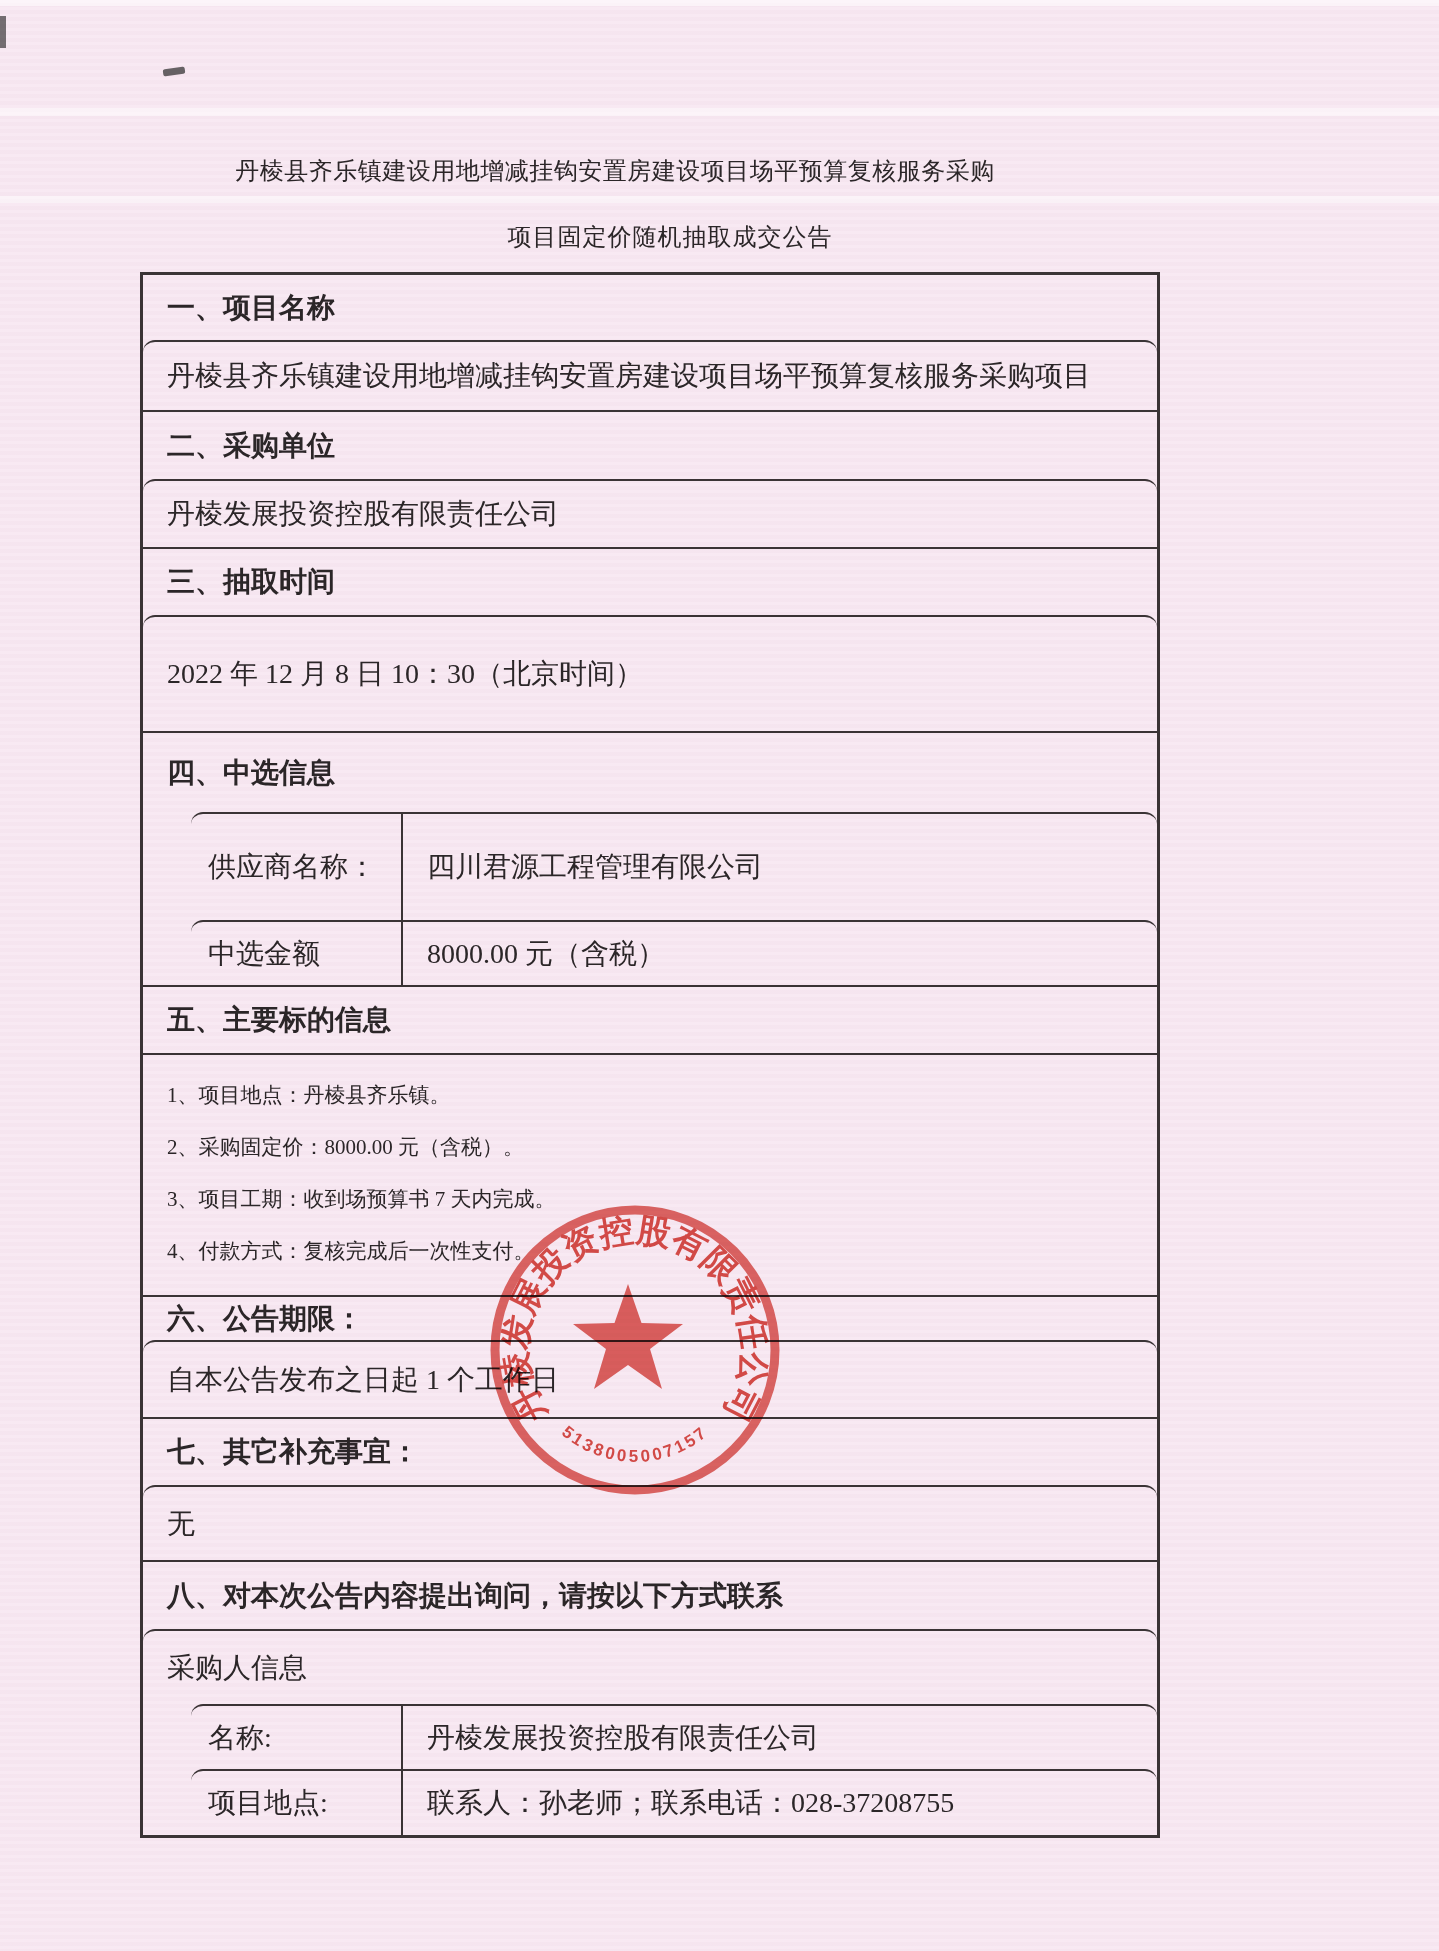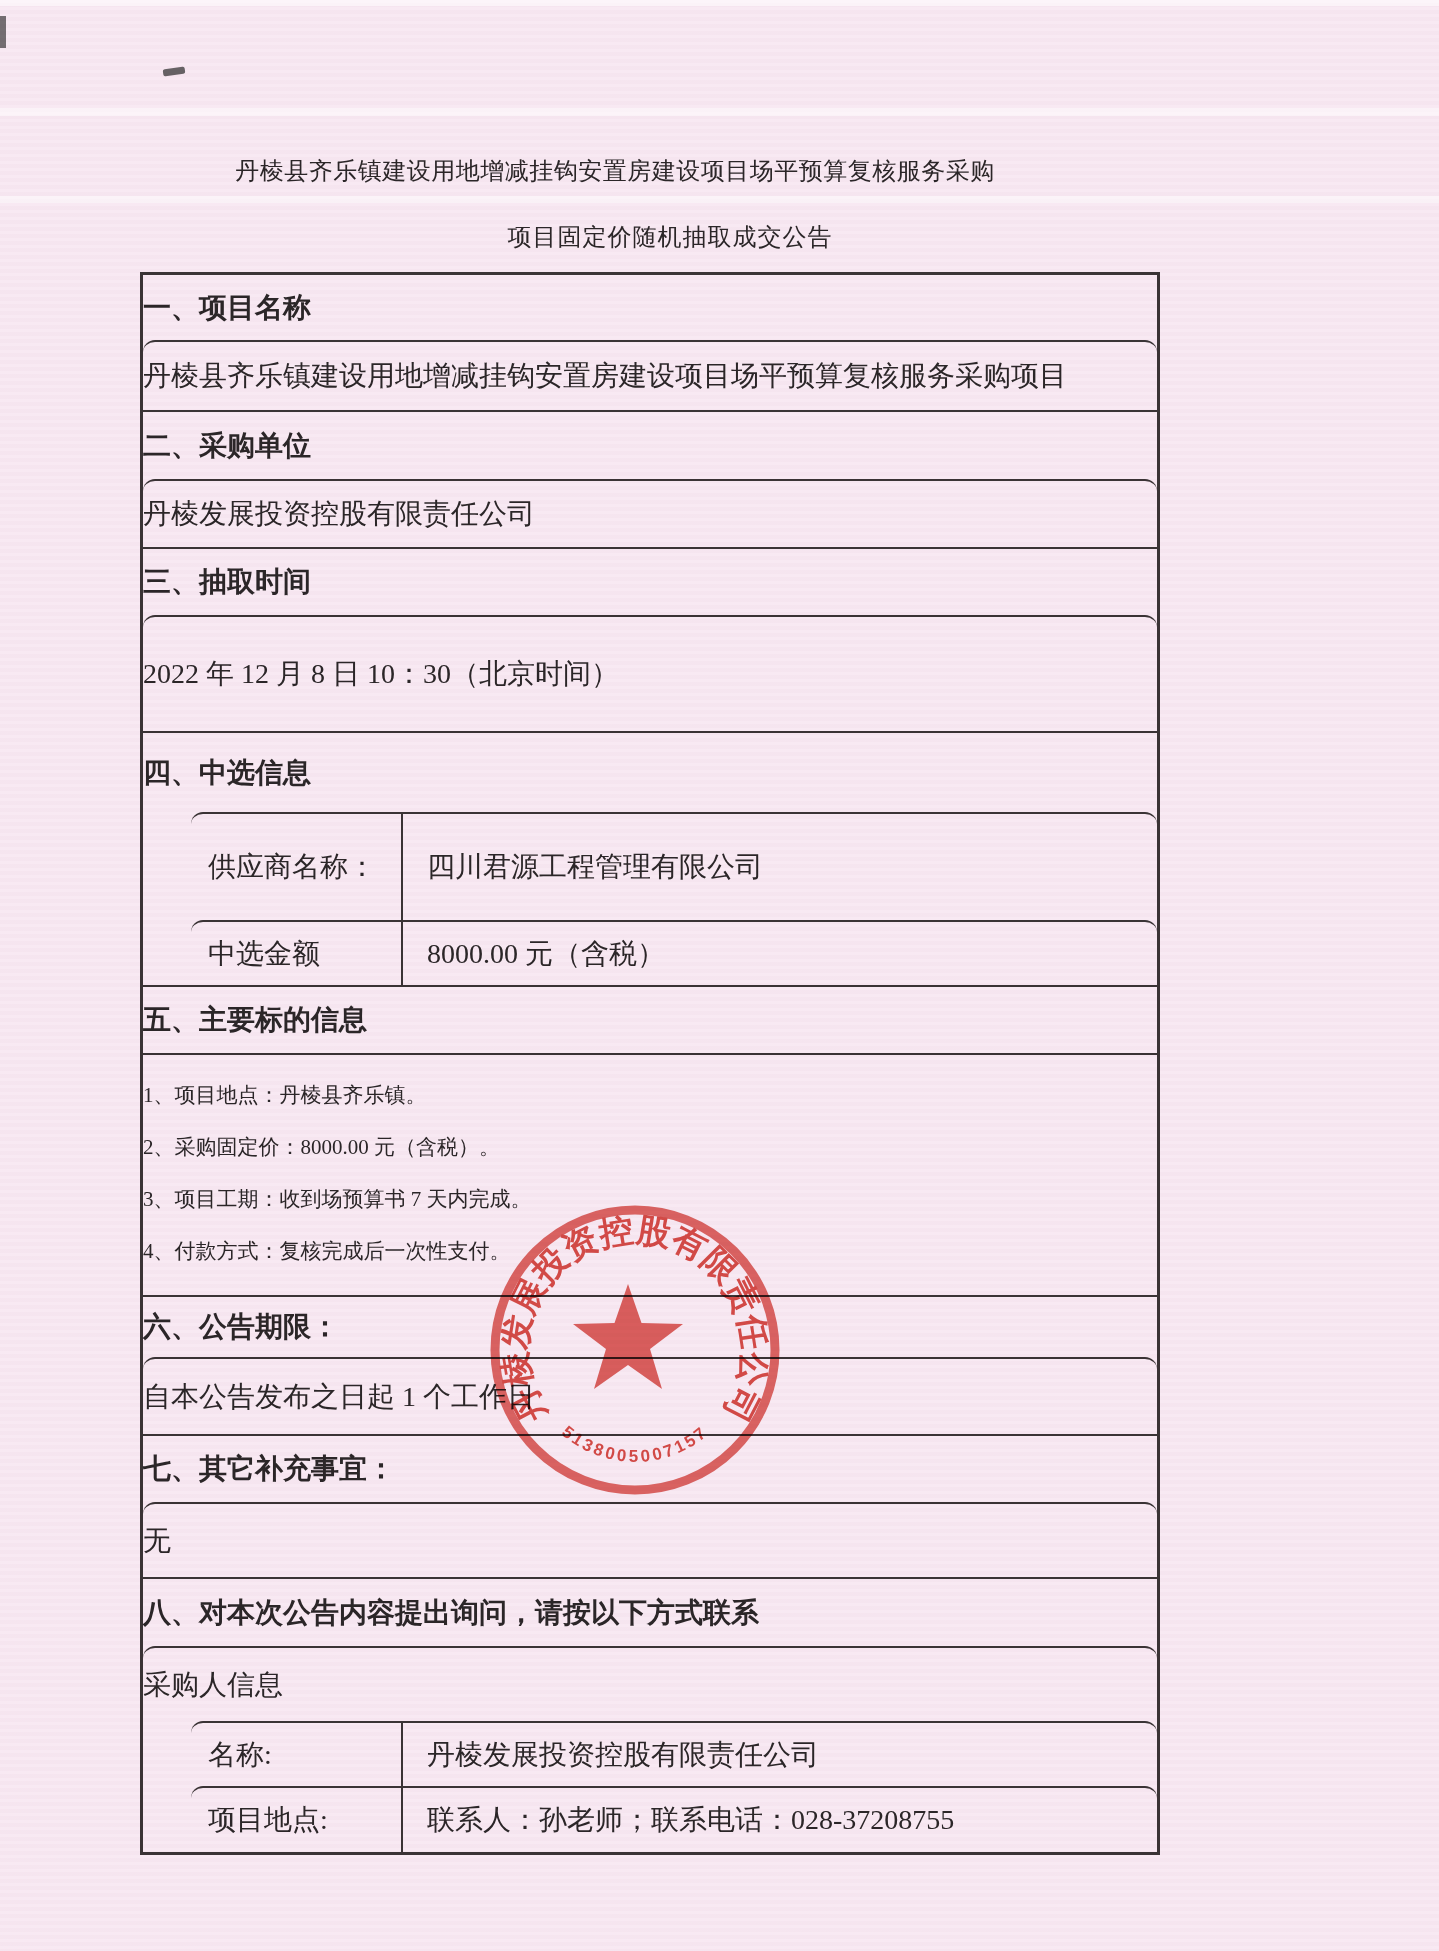--- a/index.html
+++ b/index.html
@@ -21,21 +21,21 @@
   .artifact2 { position:absolute; left:0px; top:16px; width:6px; height:32px;
     background:#3c393a; opacity:.7; }
 
   .title-block { position:absolute; left:110px; top:150px; width:1010px; text-align:center; }
   .title-line { font-size:24px; font-weight:normal; letter-spacing:0.5px; line-height:42px;
     font-family:"Liberation Sans", sans-serif; }
   .title-line.l2 { margin-top:24px; transform:translateX(55px); letter-spacing:1px; }
 
   .doc-table { position:absolute; left:140px; top:272px; width:1020px;
     border:3px solid #3a3335; background:transparent; }
-  .row { position:relative; display:flex; align-items:center; padding-left:0;
+  .row { position:relative; display:flex; align-items:center; padding-left:24px;
     font-size:28px; border-top:2px solid #3a3335; }
   .row.first { border-top:none; }
   .row.header { font-weight:bold; font-family:"Liberation Sans", sans-serif; }
   .row.content { font-family:"Liberation Serif", serif; font-weight:normal;border-radius:12px; }
   .row.cols { padding-left:0; align-items:stretch;margin-left:48px; }
   .row.cols .c1 { width:212px; border-right:2px solid #3a3335; display:flex;
     align-items:center; padding-left:17px; }
   .row.cols .c2 { flex:1; display:flex; align-items:center; padding-left:24px; }
   .row.items { display:block; padding-top:14px; font-family:"Liberation Serif", serif; }
   .row.items p { line-height:52px; font-size:21px; }
@@ -108,21 +108,21 @@
     <div class="row header" style="height:68px">
       <span>五、主要标的信息</span>
     </div>
     <div class="row items" style="height:242px">
       <p>1、项目地点：丹棱县齐乐镇。</p>
       <p>2、采购固定价：8000.00 元（含税）。</p>
       <p>3、项目工期：收到场预算书 7 天内完成。</p>
       <p>4、付款方式：复核完成后一次性支付。</p>
     </div>
 
-    <div class="row header" style="height:62px">
+    <div class="row header" style="height:45px">
       <span>六、公告期限：</span>
     </div>
     <div class="row content" style="height:77px">
       <span>自本公告发布之日起 1 个工作日</span>
     </div>
 
     <div class="row header" style="height:68px">
       <span>七、其它补充事宜：</span>
     </div>
     <div class="row content" style="height:75px">

